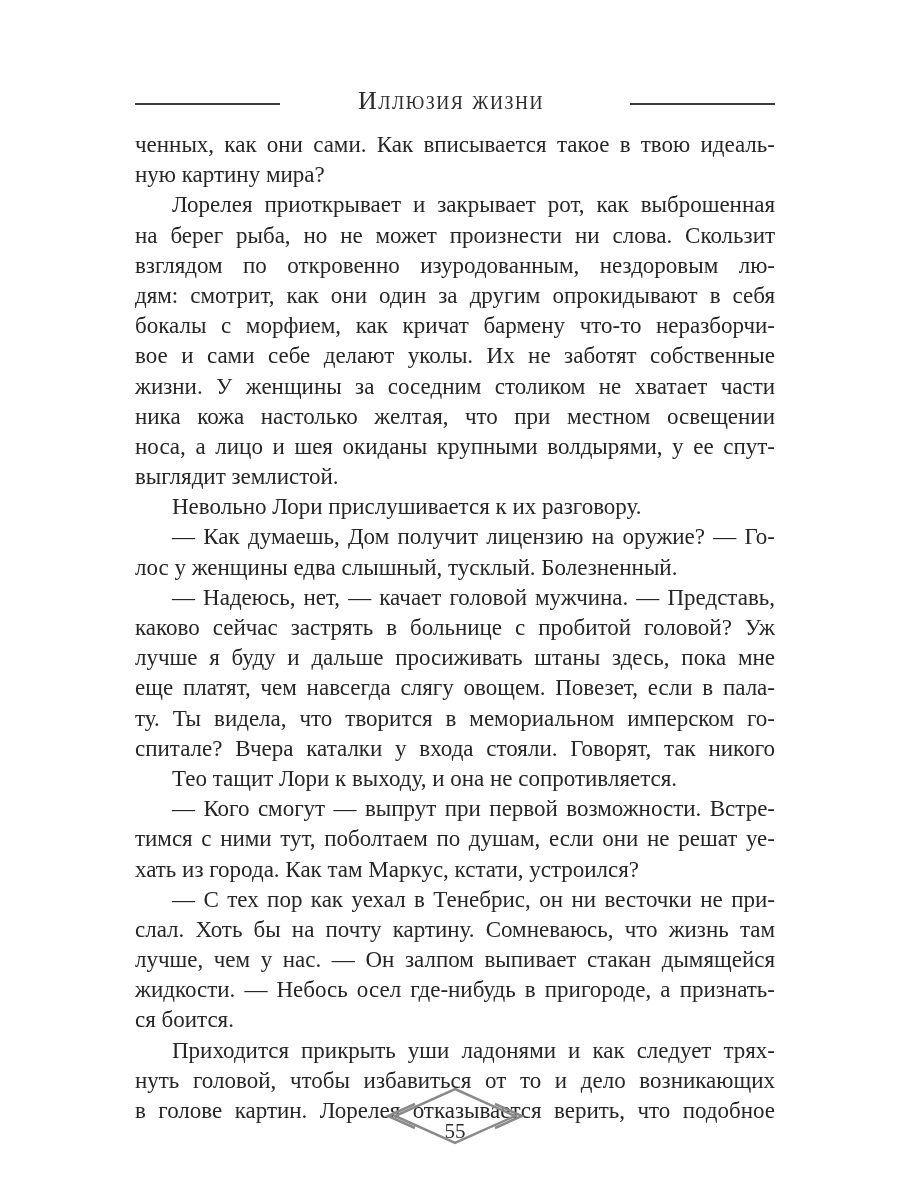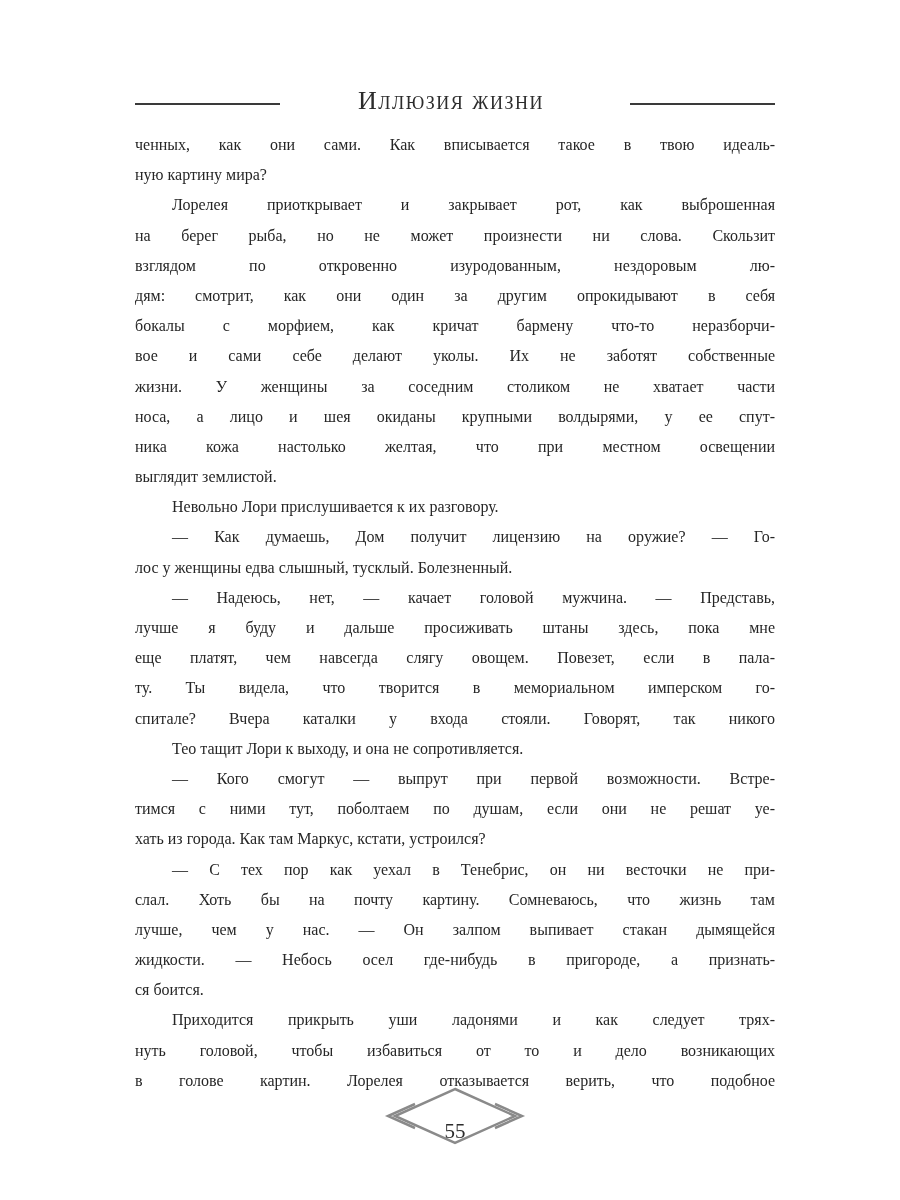--- a/index.html
+++ b/index.html
@@ -14,21 +14,21 @@
     position: absolute; top: 19px; height: 2px; background: #3a3a3a; width: 145px;
   }
   .header .rule.left { left: 0; }
   .header .rule.right { right: 0; }
   .header .title {
     position: absolute; left: 0; right: 8px; top: 2px; text-align: center;
     font-size: 26px; letter-spacing: 1.5px; font-variant: small-caps; color: #2c2c2c;
   }
   .body-text {
     position: absolute; top: 130px; left: 135px; width: 640px;
-    font-size: 16px; line-height: 30.2px; text-align: justify;
+    font-size: 23px; line-height: 30.2px; text-align: justify;
   }
   .line { display: block; white-space: nowrap; text-align-last: justify; height: 30.2px; }
   .line.last { text-align-last: left; }
   .line.indent { padding-left: 37px; }
   .folio {
     position: absolute; left: 380px; top: 1086px; width: 150px; height: 60px;
   }
   .folio svg { position: absolute; left: 0; top: 0; }
   .folio .num {
     position: absolute; left: 0; right: 0; top: 33px; text-align: center;
@@ -47,27 +47,28 @@
 <div class="body-text" id="body-text">
     <span class="line">ченных, как они сами. Как вписывается такое в твою идеаль-</span>
     <span class="line last">ную картину мира?</span>
     <span class="line indent">Лорелея приоткрывает и закрывает рот, как выброшенная</span>
     <span class="line">на берег рыба, но не может произнести ни слова. Скользит</span>
     <span class="line">взглядом по откровенно изуродованным, нездоровым лю-</span>
     <span class="line">дям: смотрит, как они один за другим опрокидывают в себя</span>
     <span class="line">бокалы с морфием, как кричат бармену что-то неразборчи-</span>
     <span class="line">вое и сами себе делают уколы. Их не заботят собственные</span>
     <span class="line">жизни. У женщины за соседним столиком не хватает части</span>
+    <span class="line">ника кожа настолько желтая, что при местном освещении</span>
     <span class="line">носа, а лицо и шея окиданы крупными волдырями, у ее спут-</span>
-    <span class="line">ника кожа настолько желтая, что при местном освещении</span>
     <span class="line last">выглядит землистой.</span>
     <span class="line indent last">Невольно Лори прислушивается к их разговору.</span>
     <span class="line indent">— Как думаешь, Дом получит лицензию на оружие? — Го-</span>
     <span class="line last">лос у женщины едва слышный, тусклый. Болезненный.</span>
     <span class="line indent">— Надеюсь, нет, — качает головой мужчина. — Представь,</span>
+    <span class="line">каково сейчас застрять в больнице с пробитой головой? Уж</span>
     <span class="line">лучше я буду и дальше просиживать штаны здесь, пока мне</span>
     <span class="line">еще платят, чем навсегда слягу овощем. Повезет, если в пала-</span>
     <span class="line">ту. Ты видела, что творится в мемориальном имперском го-</span>
     <span class="line">спитале? Вчера каталки у входа стояли. Говорят, так никого</span>
     <span class="line indent last">Тео тащит Лори к выходу, и она не сопротивляется.</span>
     <span class="line indent">— Кого смогут — выпрут при первой возможности. Встре-</span>
     <span class="line">тимся с ними тут, поболтаем по душам, если они не решат уе-</span>
     <span class="line last">хать из города. Как там Маркус, кстати, устроился?</span>
     <span class="line indent">— С тех пор как уехал в Тенебрис, он ни весточки не при-</span>
     <span class="line">слал. Хоть бы на почту картину. Сомневаюсь, что жизнь там</span>

